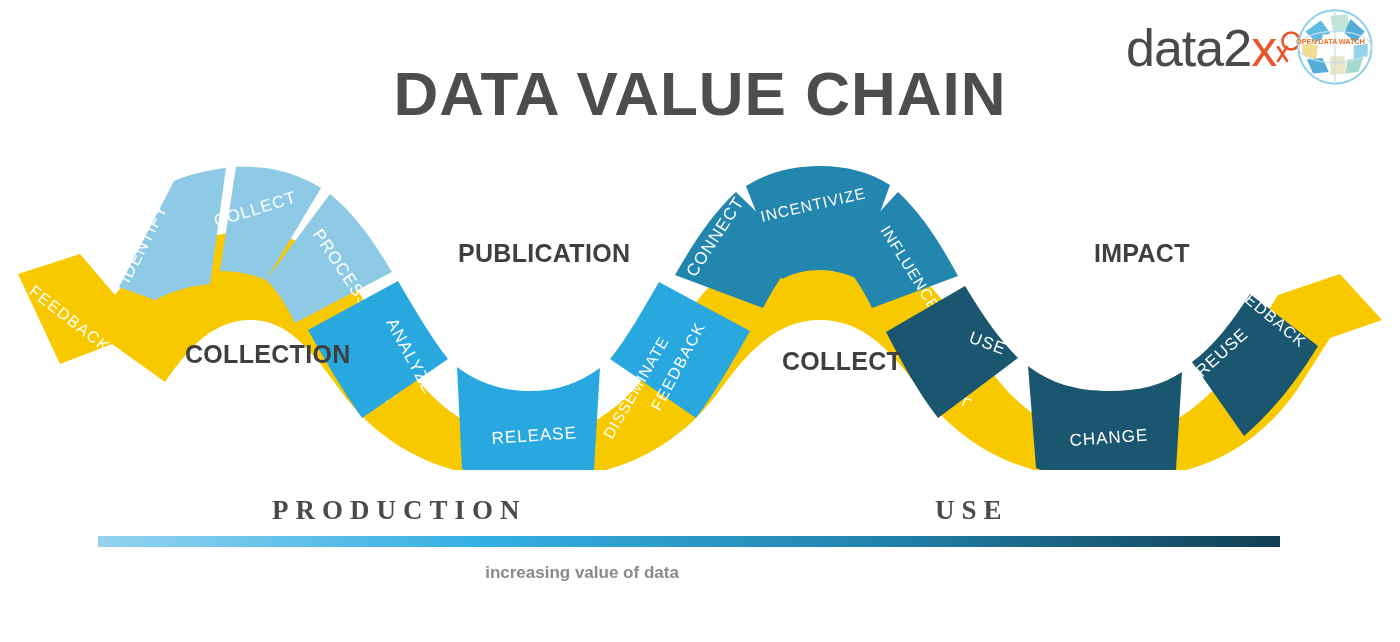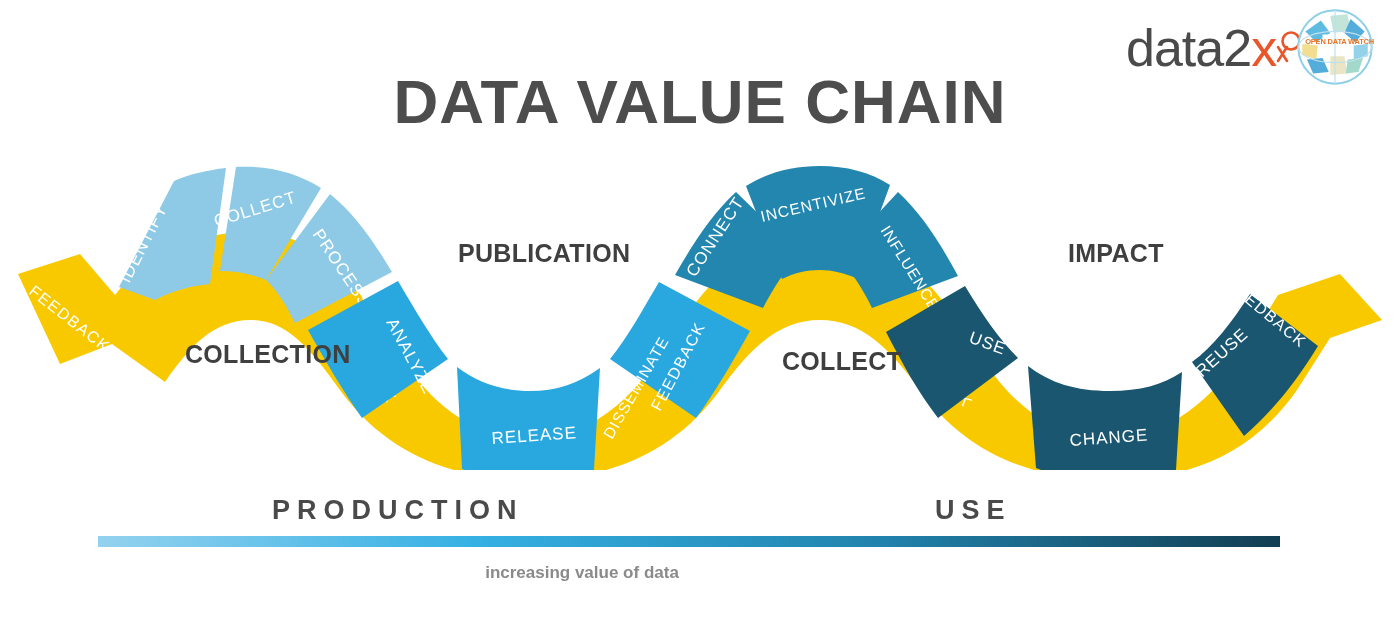--- a/index.html
+++ b/index.html
@@ -10,54 +10,53 @@
     overflow: hidden;
   }
   #stage { position: relative; width: 1400px; height: 642px; background: #fff; }
 
   
   #title {
     position: absolute; left: 0; top: 58px; width: 1400px;
     text-align: center;
     font-size: 62px; font-weight: bold; letter-spacing: 1px;
     color: #4d4d4d;
-    margin-top: 8px;
   }
 
   
   #logo-data2x {
     position: absolute; left: 1126px; top: 22px;
     font-size: 52px; color: #4a4a4a; letter-spacing: -1px;
     line-height: 1; white-space: nowrap;
   }
   #logo-data2x .x-mark { color: #e8562a; }
   #odw-logo { position: absolute; left: 1296px; top: 8px; width: 78px; height: 78px; }
   #odw-text {
     position: absolute; left: 1296px; top: 38px; width: 78px;
-    text-align: right; font-size: 7.5px; font-weight: bold;
+    text-align: left; font-size: 7.5px; font-weight: bold;
     color: #e8762a; letter-spacing: -0.2px; line-height: 1;
   }
 
   
   #diagram { position: absolute; left: 0; top: 150px; width: 1400px; height: 320px; }
 
   
   .phase-label {
     position: absolute; font-size: 25px; font-weight: bold;
     color: #3f3f3f; white-space: nowrap; letter-spacing: .3px;
   }
   #phase-collection  { left: 185px;  top: 340px; }
   #phase-publication { left: 458px;  top: 239px; }
   #phase-uptake      { left: 782px;  top: 347px; }
-  #phase-impact      { left: 1068px; top: 239px; }
+  #phase-impact      { left: 1094px; top: 239px; }
 
   
   .axis-label {
     position: absolute; font-size: 27px; font-weight: bold;
-    color: #4a4a4a; letter-spacing: 7px; white-space: nowrap;
+    color: #4a4a4a; letter-spacing: 7px; white-space: nowrap; font-family: Liberation Serif, serif;
   }
   #axis-production { left: 272px; top: 495px; }
   #axis-use        { left: 935px; top: 495px; }
   #value-bar {
     position: absolute; left: 98px; top: 536px; width: 1182px; height: 11px;
     background: linear-gradient(to right,#93d2ef 0%, #35b0e3 32%, #2183ad 66%, #123e52 100%);
   }
   #value-caption {
     position: absolute; left: 0; top: 563px; width: 1164px;
     text-align: center; font-size: 17px; font-weight: bold; color: #8a8a8a;

